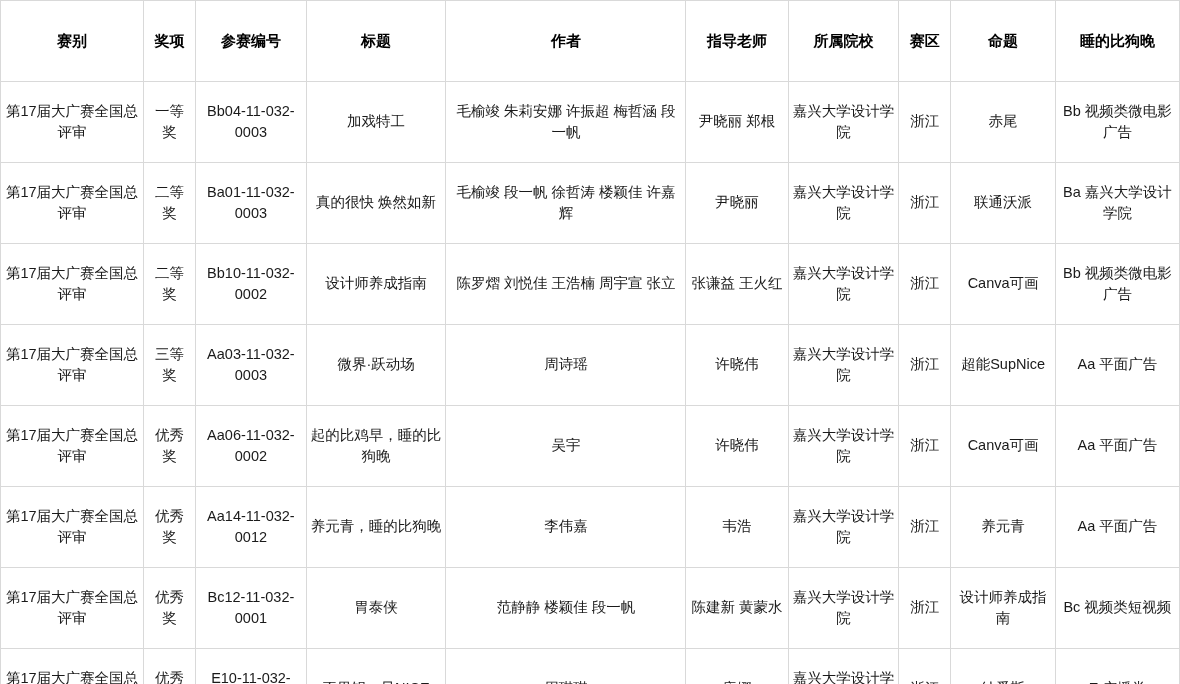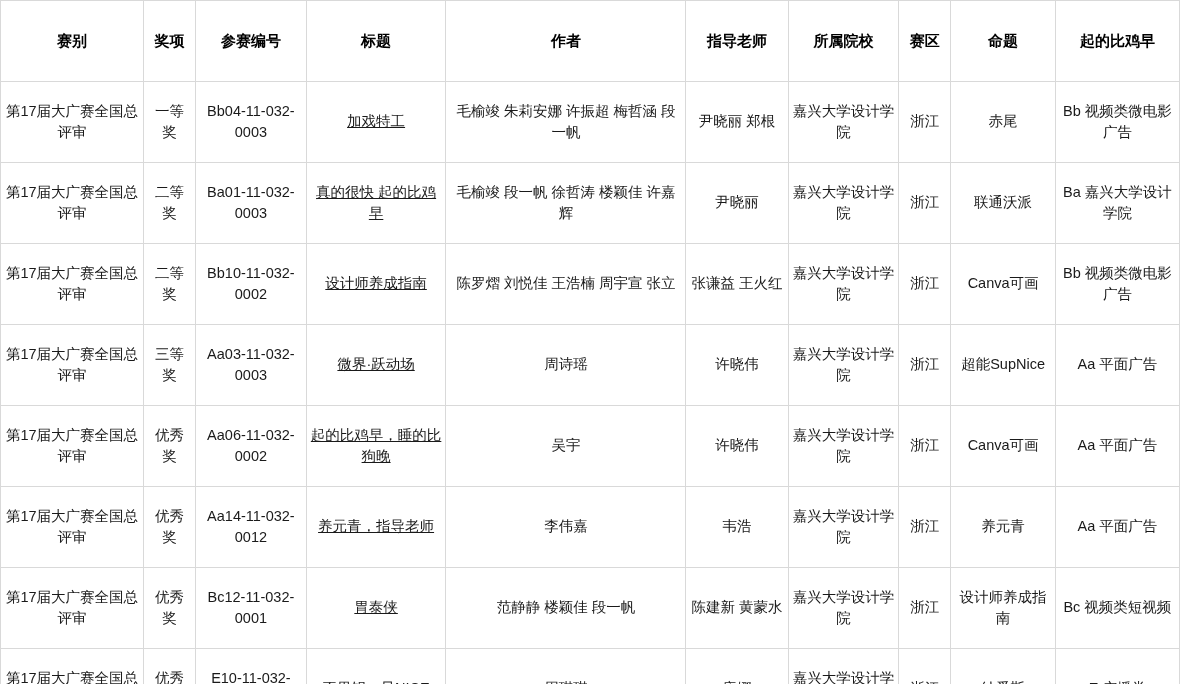--- a/index.html
+++ b/index.html
@@ -65,21 +65,20 @@
     padding-left: 2px;
     padding-right: 2px;
   }
   .authors-cell {
     padding-left: 10px;
     padding-right: 10px;
   }
   .title-cell {
     padding-left: 8px;
     padding-right: 8px;
-    text-decoration: underline;
   }
 </style>
 </head>
 <body>
 
 <div class="table-wrap">
   <table class="awards">
     <colgroup>
       <col class="c-category">
       <col class="c-prize">
@@ -96,41 +95,41 @@
       <tr>
         <th>赛别</th>
         <th class="narrow">奖项</th>
         <th>参赛编号</th>
         <th>标题</th>
         <th>作者</th>
         <th>指导老师</th>
         <th>所属院校</th>
         <th class="narrow">赛区</th>
         <th>命题</th>
-        <th>起的比鸡早</th>
+        <th>睡的比狗晚</th>
       </tr>
     </thead>
     <tbody>
       <tr>
         <td>第17届大广赛全国总评审</td>
         <td class="narrow">一等奖</td>
         <td>Bb04-11-032-0003</td>
         <td class="title-cell">加戏特工</td>
         <td class="authors-cell">毛榆竣  朱莉安娜  许振超  梅哲涵  段一帆</td>
         <td>尹晓丽 郑根</td>
         <td>嘉兴大学设计学院</td>
         <td class="narrow">浙江</td>
         <td>赤尾</td>
         <td>Bb 视频类微电影广告</td>
       </tr>
       <tr>
         <td>第17届大广赛全国总评审</td>
         <td class="narrow">二等奖</td>
         <td>Ba01-11-032-0003</td>
-        <td class="title-cell">真的很快 起的比鸡早</td>
+        <td class="title-cell">真的很快 焕然如新</td>
         <td class="authors-cell">毛榆竣  段一帆  徐哲涛  楼颖佳  许嘉辉</td>
         <td>尹晓丽</td>
         <td>嘉兴大学设计学院</td>
         <td class="narrow">浙江</td>
         <td>联通沃派</td>
         <td>Ba 嘉兴大学设计学院</td>
       </tr>
       <tr>
         <td>第17届大广赛全国总评审</td>
         <td class="narrow">二等奖</td>
@@ -164,21 +163,21 @@
         <td>许晓伟</td>
         <td>嘉兴大学设计学院</td>
         <td class="narrow">浙江</td>
         <td>Canva可画</td>
         <td>Aa 平面广告</td>
       </tr>
       <tr>
         <td>第17届大广赛全国总评审</td>
         <td class="narrow">优秀奖</td>
         <td>Aa14-11-032-0012</td>
-        <td class="title-cell">养元青，指导老师</td>
+        <td class="title-cell">养元青，睡的比狗晚</td>
         <td class="authors-cell">李伟嘉</td>
         <td>韦浩</td>
         <td>嘉兴大学设计学院</td>
         <td class="narrow">浙江</td>
         <td>养元青</td>
         <td>Aa 平面广告</td>
       </tr>
       <tr>
         <td>第17届大广赛全国总评审</td>
         <td class="narrow">优秀奖</td>

